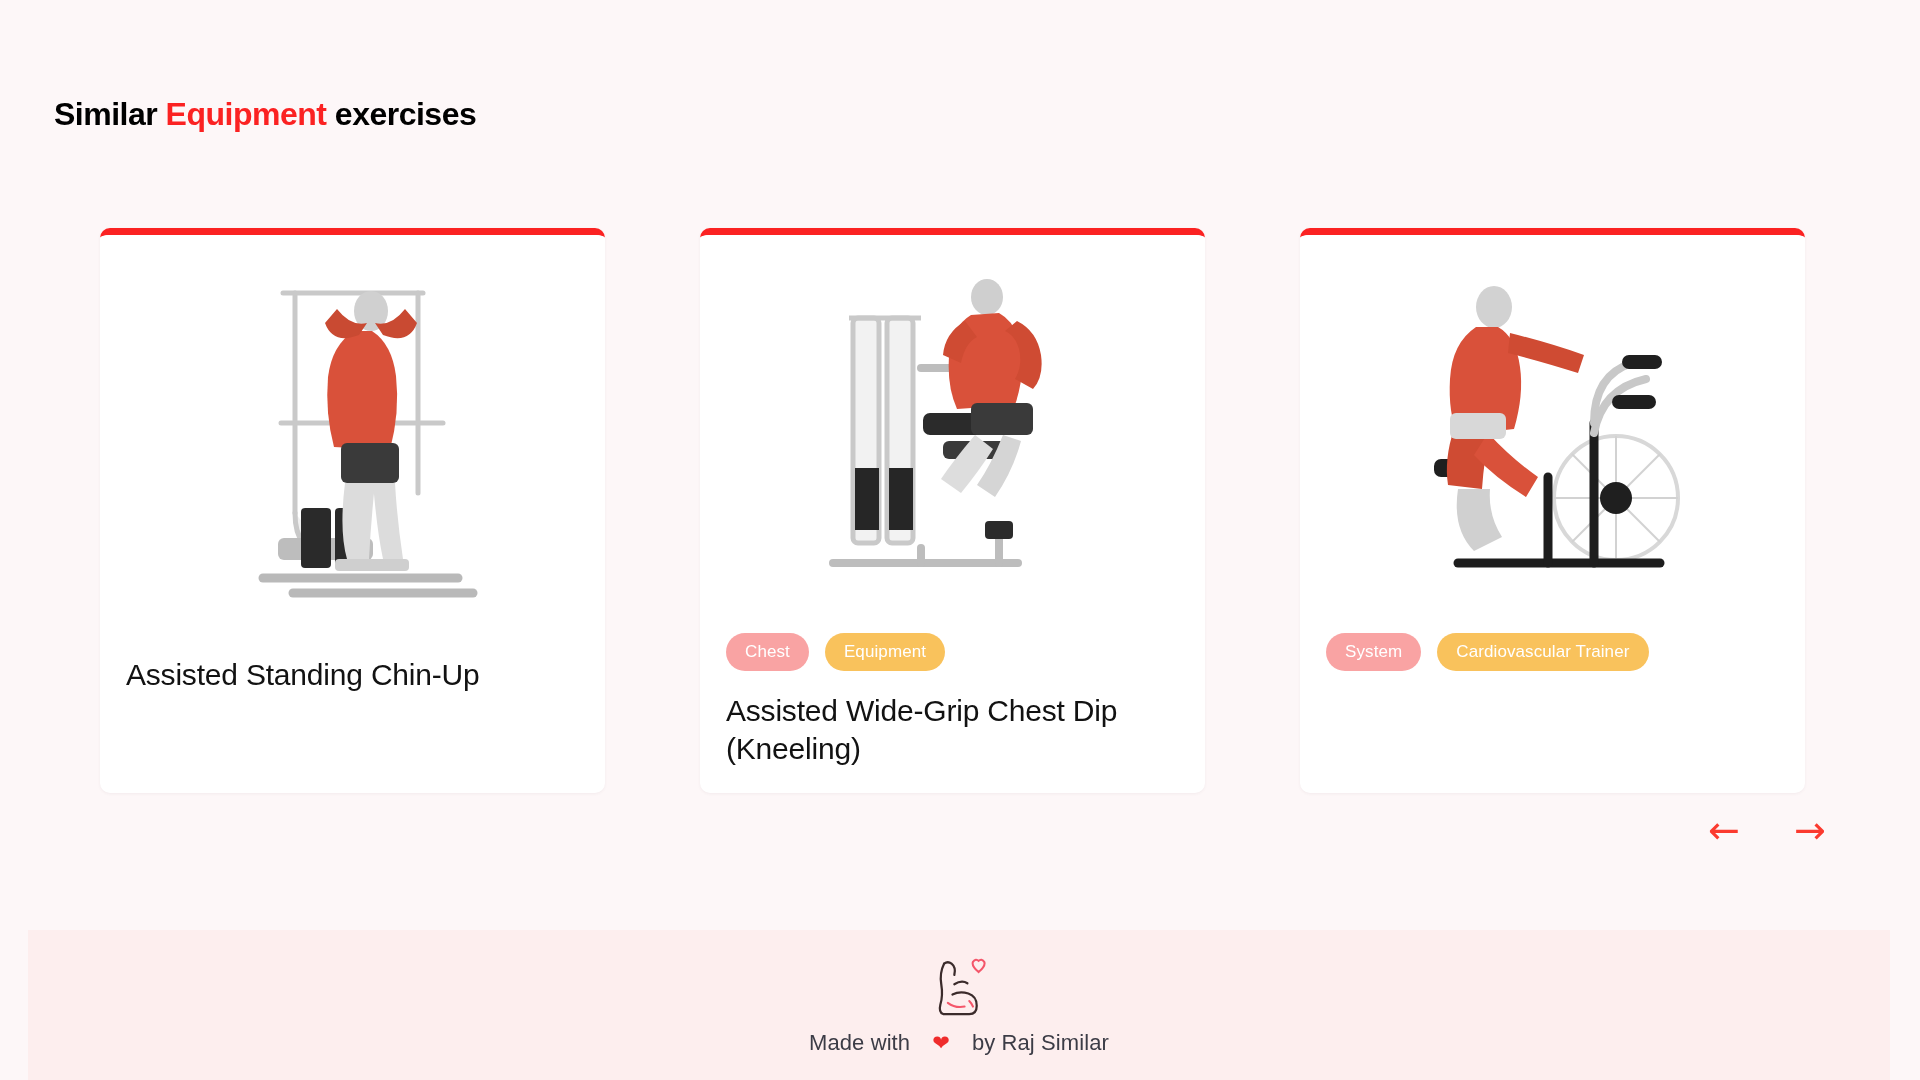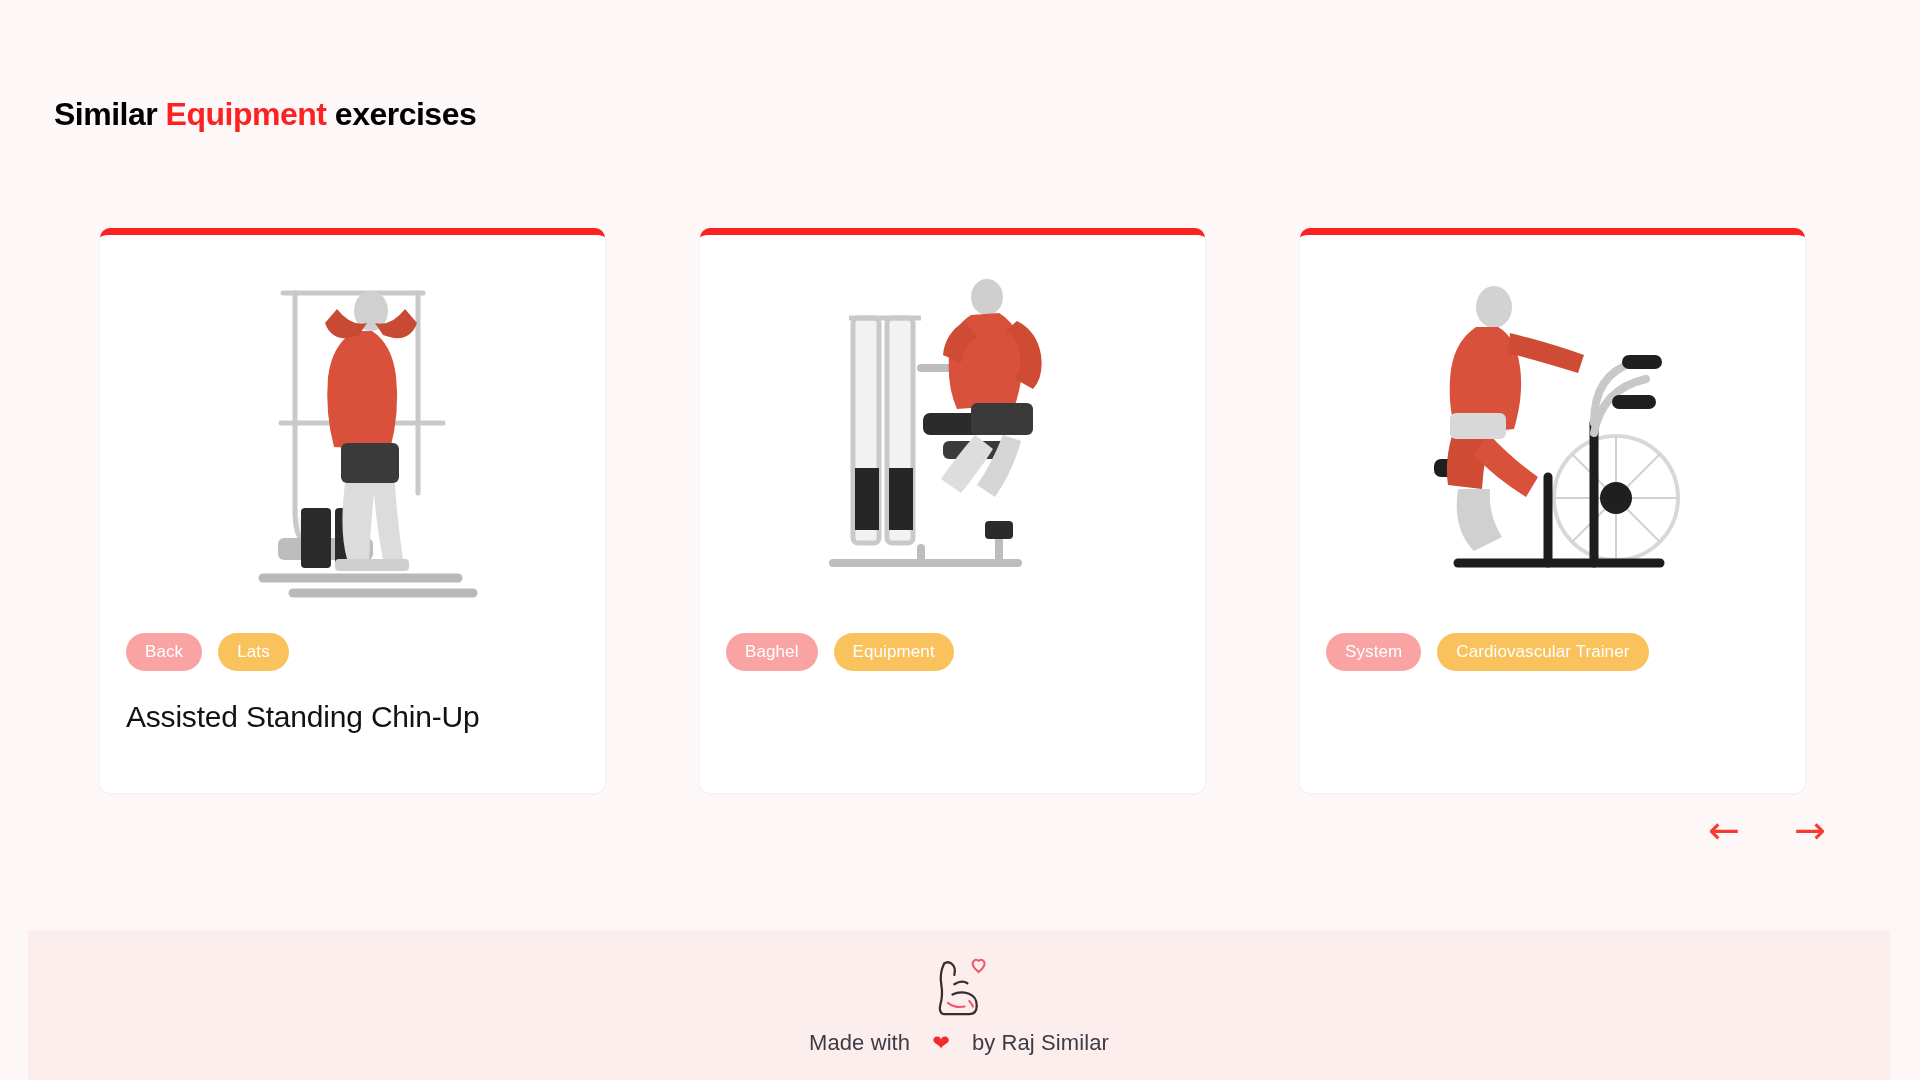--- a/index.html
+++ b/index.html
@@ -185,24 +185,20 @@
           <path d="M131 68 q-22 14 -26 46 q-3 36 6 70 l56 3 q10 -38 6 -74 q-4 -32 -24 -45 z" fill="#d9513a"></path>
           <path d="M136 72 q-26 10 -34 -12 l12 -14 q14 18 30 14 z" fill="#c94a32"></path>
           <path d="M160 72 q26 10 34 -12 l-12 -14 q-14 18 -30 14 z" fill="#c94a32"></path>
           <rect x="118" y="180" width="58" height="40" rx="6" fill="#3a3a3a"></rect>
           <path d="M122 220 q-6 48 2 76 h22 q2 -38 6 -76 z" fill="#dcdcdc"></path>
           <path d="M150 220 q4 48 10 76 h20 q-6 -40 -8 -76 z" fill="#dcdcdc"></path>
           <rect x="112" y="296" width="74" height="12" rx="4" fill="#cfcfcf"></rect>
         </g>
       </svg>
     </div>
-    <div class="tag-row">
-      <span class="tag pink">Back</span>
-      <span class="tag amber">Lats</span>
-    </div>
     <div class="card-title">Assisted Standing Chin-Up</div>
   </div>
 
   <div class="card c2">
     <div class="card-figure">
       <svg width="300" height="340" viewBox="0 0 300 340">
         <g stroke="#c9c9c9" stroke-width="5" fill="#f2f2f2">
           <rect x="50" y="55" width="26" height="225" rx="5"></rect>
           <rect x="84" y="55" width="26" height="225" rx="5"></rect>
           <path d="M46 55 H118"></path>
@@ -224,23 +220,24 @@
           <path d="M168 52 q-20 12 -22 42 q-2 30 8 52 l58 -4 q10 -30 6 -56 q-4 -26 -22 -36 z" fill="#d9513a"></path>
           <path d="M214 58 q20 10 24 34 q3 22 -8 34 l-18 -10 q8 -14 4 -30 q-4 -14 -14 -18 z" fill="#cf4b33"></path>
           <path d="M162 58 q-20 12 -22 34 l18 8 q4 -20 16 -26 z" fill="#cf4b33"></path>
           <rect x="168" y="140" width="62" height="32" rx="6" fill="#3a3a3a"></rect>
           <path d="M172 172 q-22 26 -34 44 l20 14 q18 -22 32 -44 z" fill="#dddddd"></path>
           <path d="M200 172 q-12 30 -26 50 l18 12 q18 -26 26 -56 z" fill="#d5d5d5"></path>
         </g>
       </svg>
     </div>
     <div class="tag-row">
-      <span class="tag pink">Baghel</span>
+      <span class="tag pink">Chest</span>
       <span class="tag amber">Equipment</span>
     </div>
+    <div class="card-title">Assisted Wide-Grip Chest Dip (Kneeling)</div>
   </div>
 
   <div class="card c3">
     <div class="card-figure">
       <svg width="310" height="340" viewBox="0 0 310 340">
 
         <g>
           <circle cx="218" cy="235" r="62" fill="none" stroke="#d8d8d8" stroke-width="4"></circle>
           <g stroke="#d2d2d2" stroke-width="2">
             <path d="M218 235 L218 173"></path>

